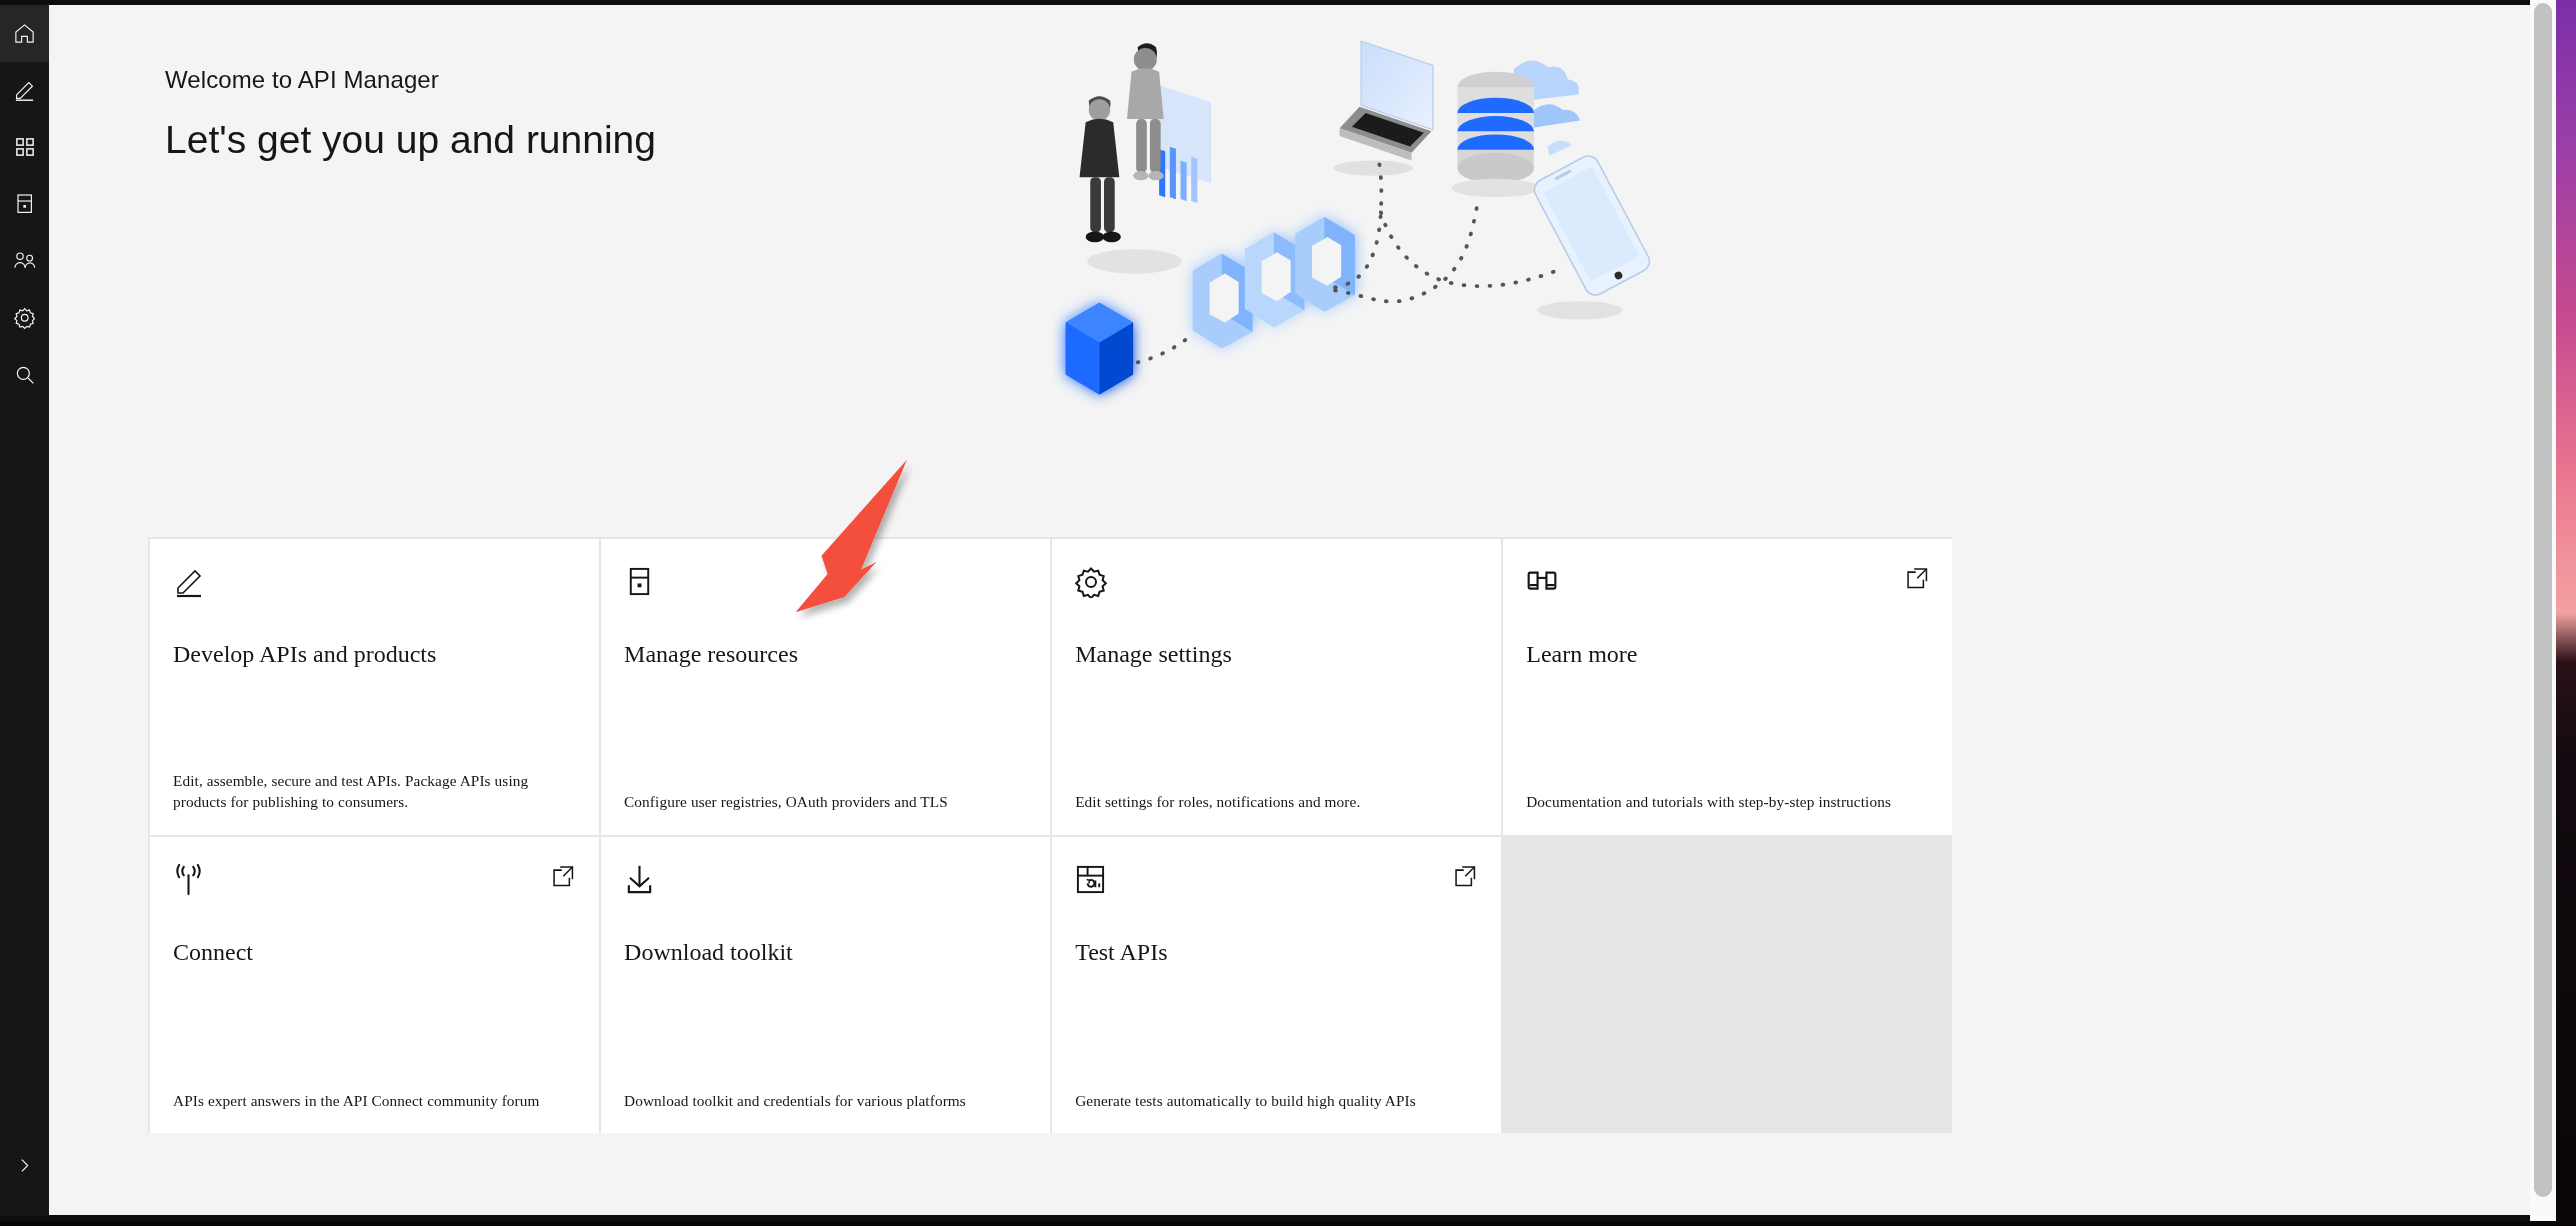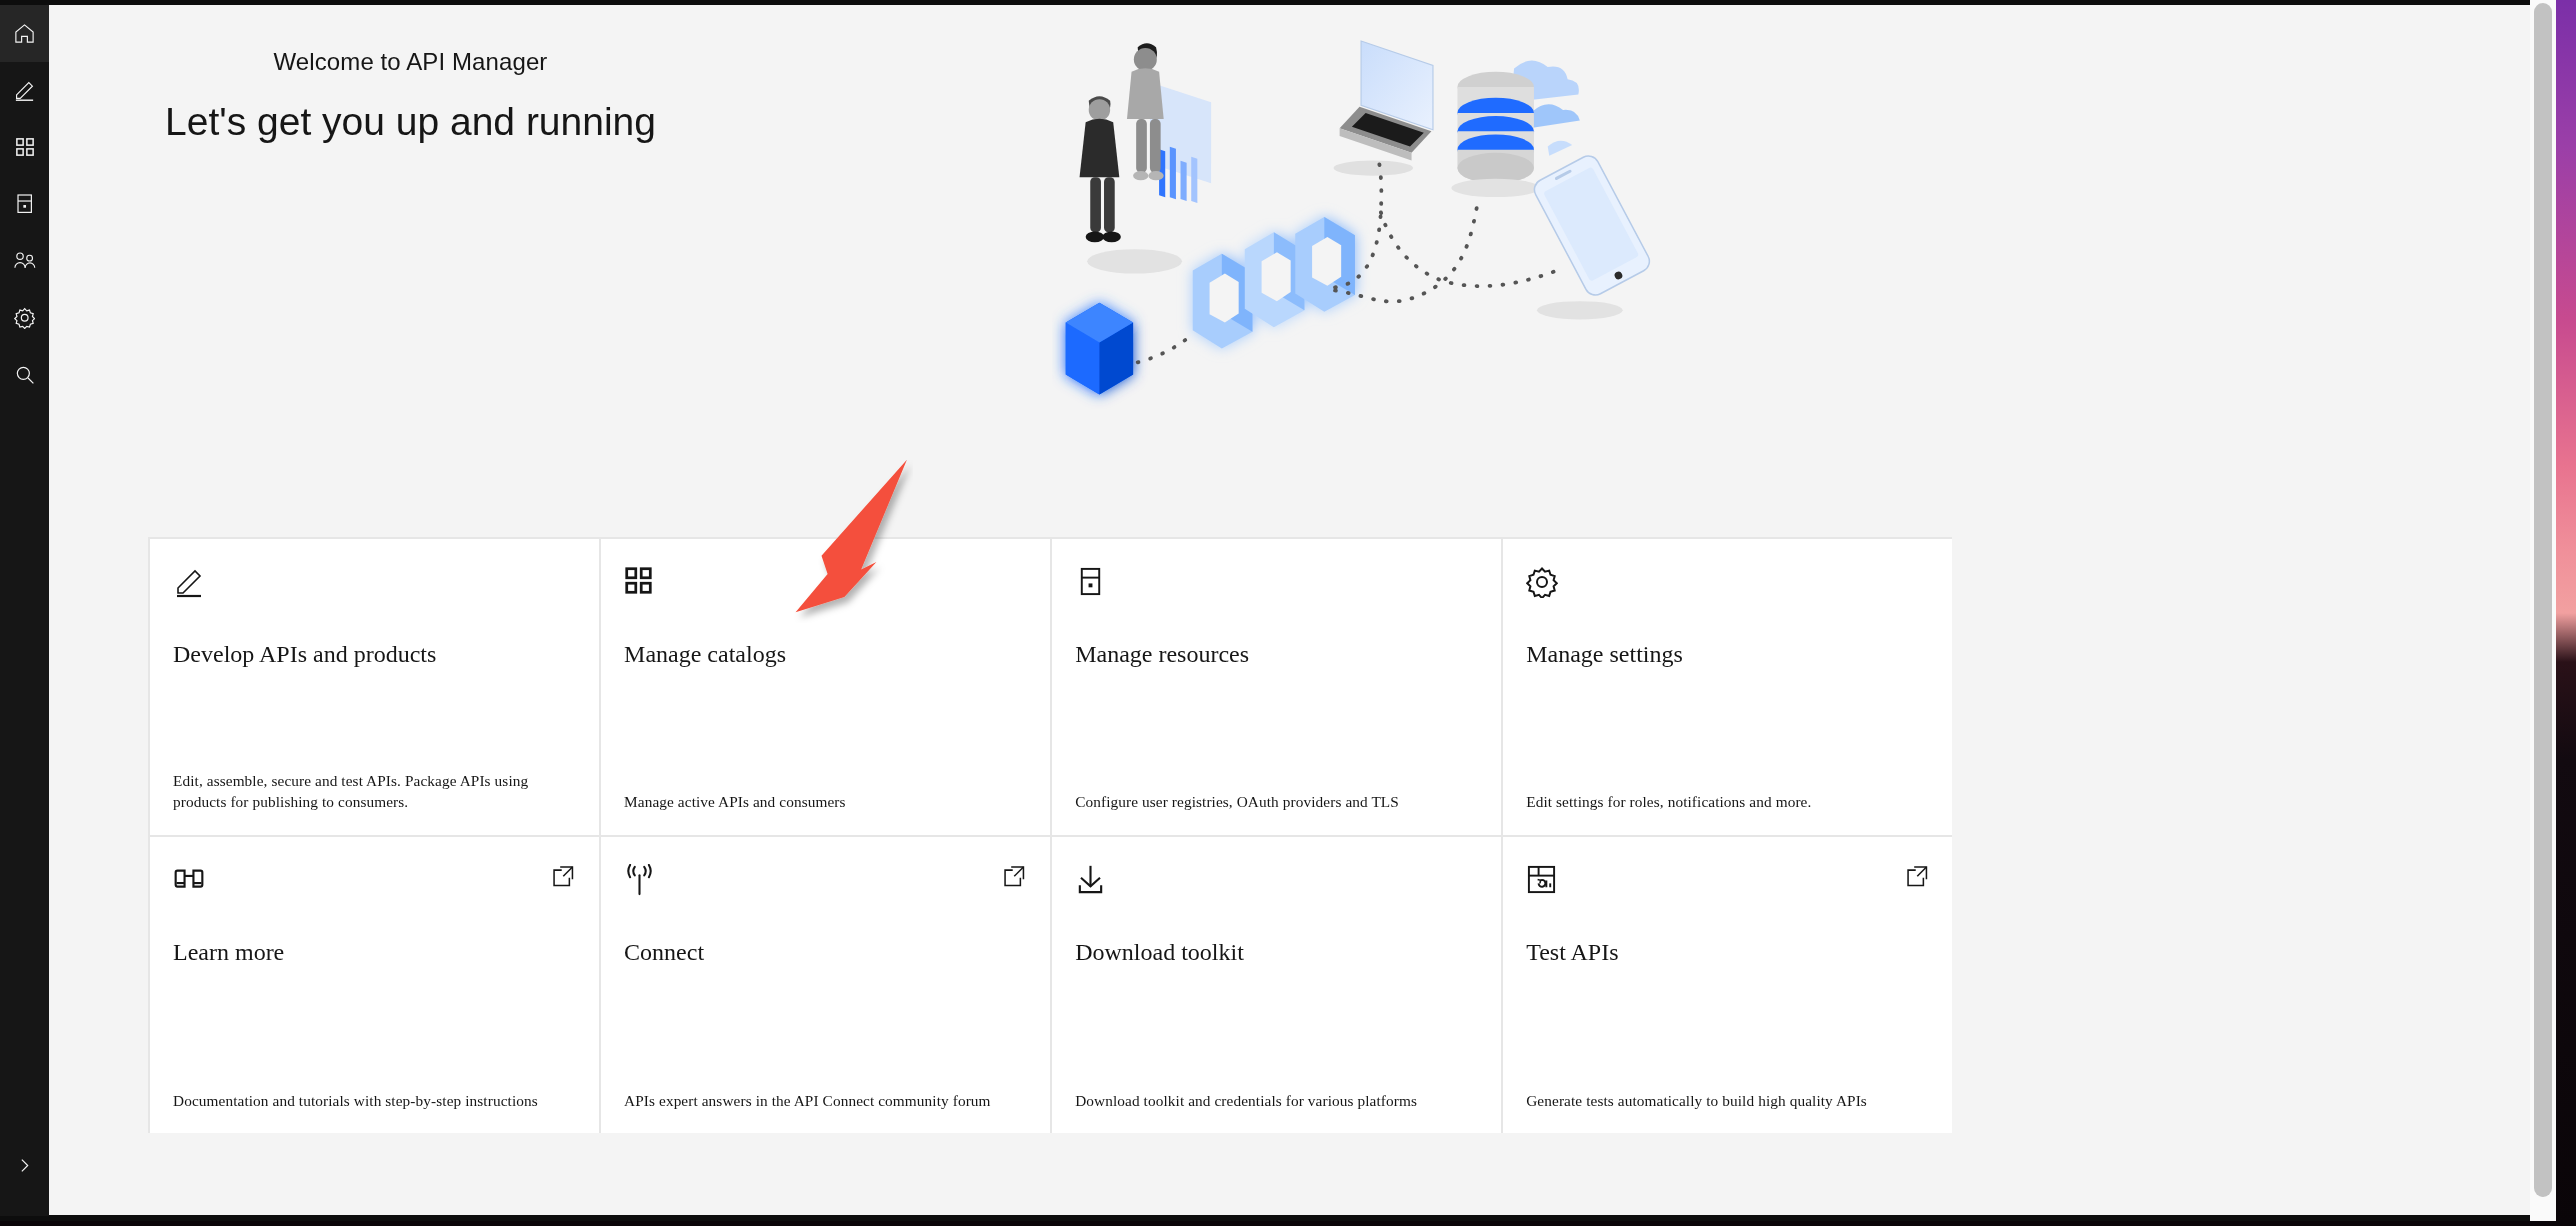--- a/index.html
+++ b/index.html
@@ -68,21 +68,21 @@
     overflow: hidden;
   }
 
   
   #hero {
     position: relative;
     height: 505px;
   }
   #hero-text {
     position: absolute;
-    left: 116px; top: 41px; text-align: center;
+    left: 116px; top: 59px;
   }
   #eyebrow {
     font-size: 24px;
     line-height: 1.3;
     color: #161616;
     font-weight: 400;
     letter-spacing: 0.1px;
   }
   #headline {
     font-size: 39px;
@@ -400,34 +400,20 @@
             <svg width="32" height="32" viewBox="0 0 32 32" fill="none" stroke="#161616" stroke-width="1.6">
               <path d="M5 22 L22 5 L27 10 L10 27 L5 27 Z"></path>
               <line x1="4" y1="30" x2="28" y2="30" stroke-width="2.2"></line>
             </svg>
           </span>
         </div>
         <div class="card-title">Develop APIs and products</div>
         <div class="card-desc">Edit, assemble, secure and test APIs. Package APIs using products for publishing to consumers.</div>
       </div>
 
-      <div class="card">
-        <div class="card-top">
-          <span class="card-icon">
-            <svg width="29" height="29" viewBox="0 0 32 32" fill="none" stroke="#161616" stroke-width="3">
-              <rect x="3" y="3" width="10" height="10"></rect>
-              <rect x="19" y="3" width="10" height="10"></rect>
-              <rect x="3" y="19" width="10" height="10"></rect>
-              <rect x="19" y="19" width="10" height="10"></rect>
-            </svg>
-          </span>
-        </div>
-        <div class="card-title">Manage catalogs</div>
-        <div class="card-desc">Manage active APIs and consumers</div>
-      </div>
 
       <div class="card">
         <div class="card-top">
           <span class="card-icon">
             <svg width="31" height="31" viewBox="0 0 32 32" fill="none" stroke="#161616" stroke-width="2">
               <rect x="7" y="3" width="18" height="26"></rect>
               <line x1="7" y1="12" x2="25" y2="12"></line>
               <rect x="14" y="18" width="4" height="4" fill="#161616" stroke="none"></rect>
             </svg>
           </span>

